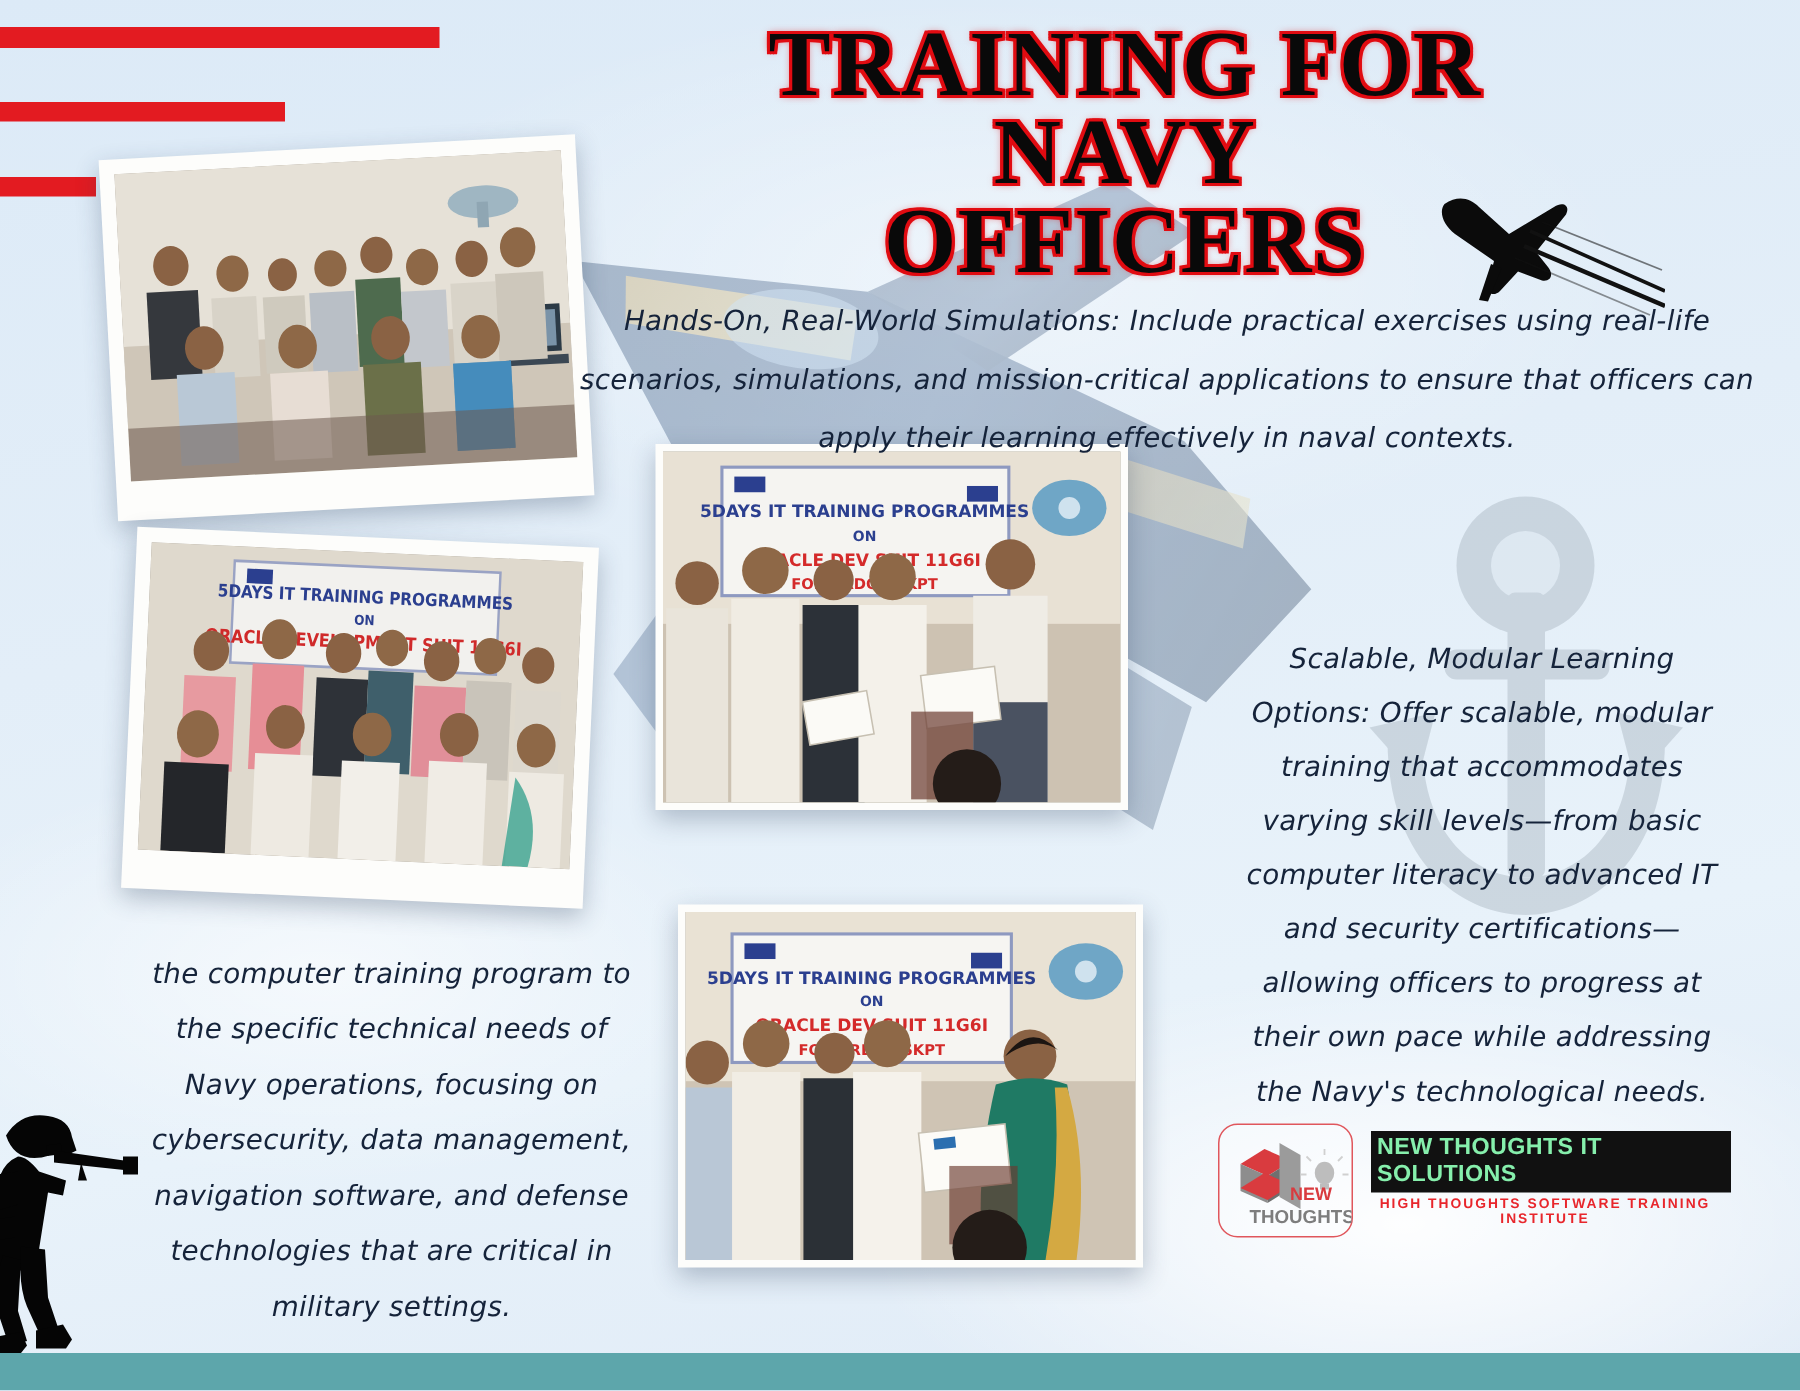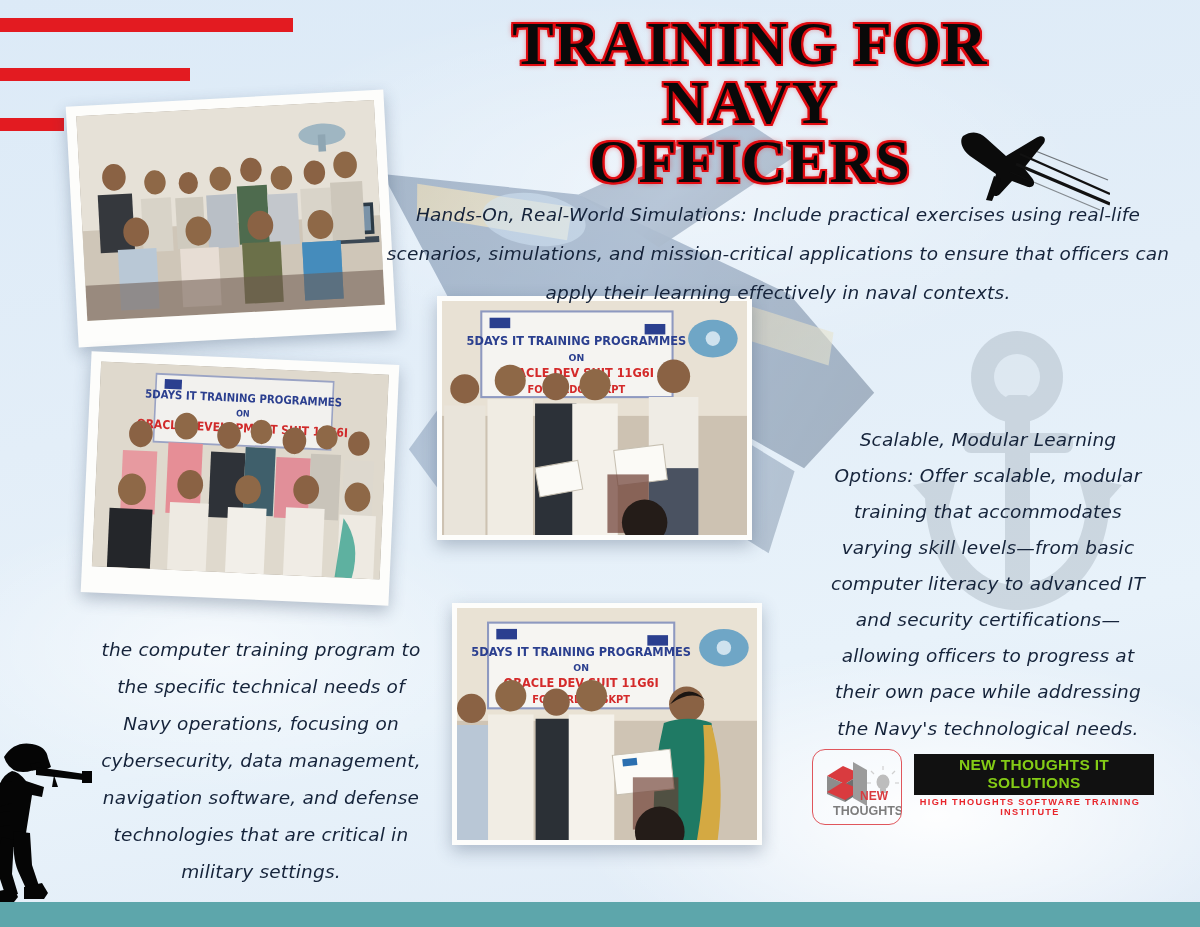--- a/index.html
+++ b/index.html
@@ -109,22 +109,22 @@
     background:rgba(255,255,255,.35);position:relative;flex:0 0 auto;
   }
   .logo-mark svg{position:absolute;inset:0;width:100%;height:100%;}
   .logo-text{position:relative;flex:1 1 auto;}
   .ntits{
     font-family:"Liberation Sans",sans-serif;font-weight:bold;
     font-size:58px;line-height:.86;color:#e8262c;letter-spacing:-1px;
     text-align:left;margin-left:2px;
   }
   .ntits-band{
-    background:#111;color:#84cc16;font-family:"Liberation Sans",sans-serif;
-    font-weight:bold;font-size:15.5px;letter-spacing:.3px;text-align:center;
+    background:#111;color:#86efac;font-family:"Liberation Sans",sans-serif;
+    font-weight:bold;font-size:15.5px;letter-spacing:.3px;text-align:left;
     padding:2px 4px 3px;margin-top:-4px;width:232px;
   }
   .ntits-sub{
     font-family:"Liberation Sans",sans-serif;font-weight:bold;font-size:9.2px;
     letter-spacing:1.35px;color:#e8262c;text-align:center;width:232px;padding-top:2px;
   }
 </style>
 </head>
 <body>
 

